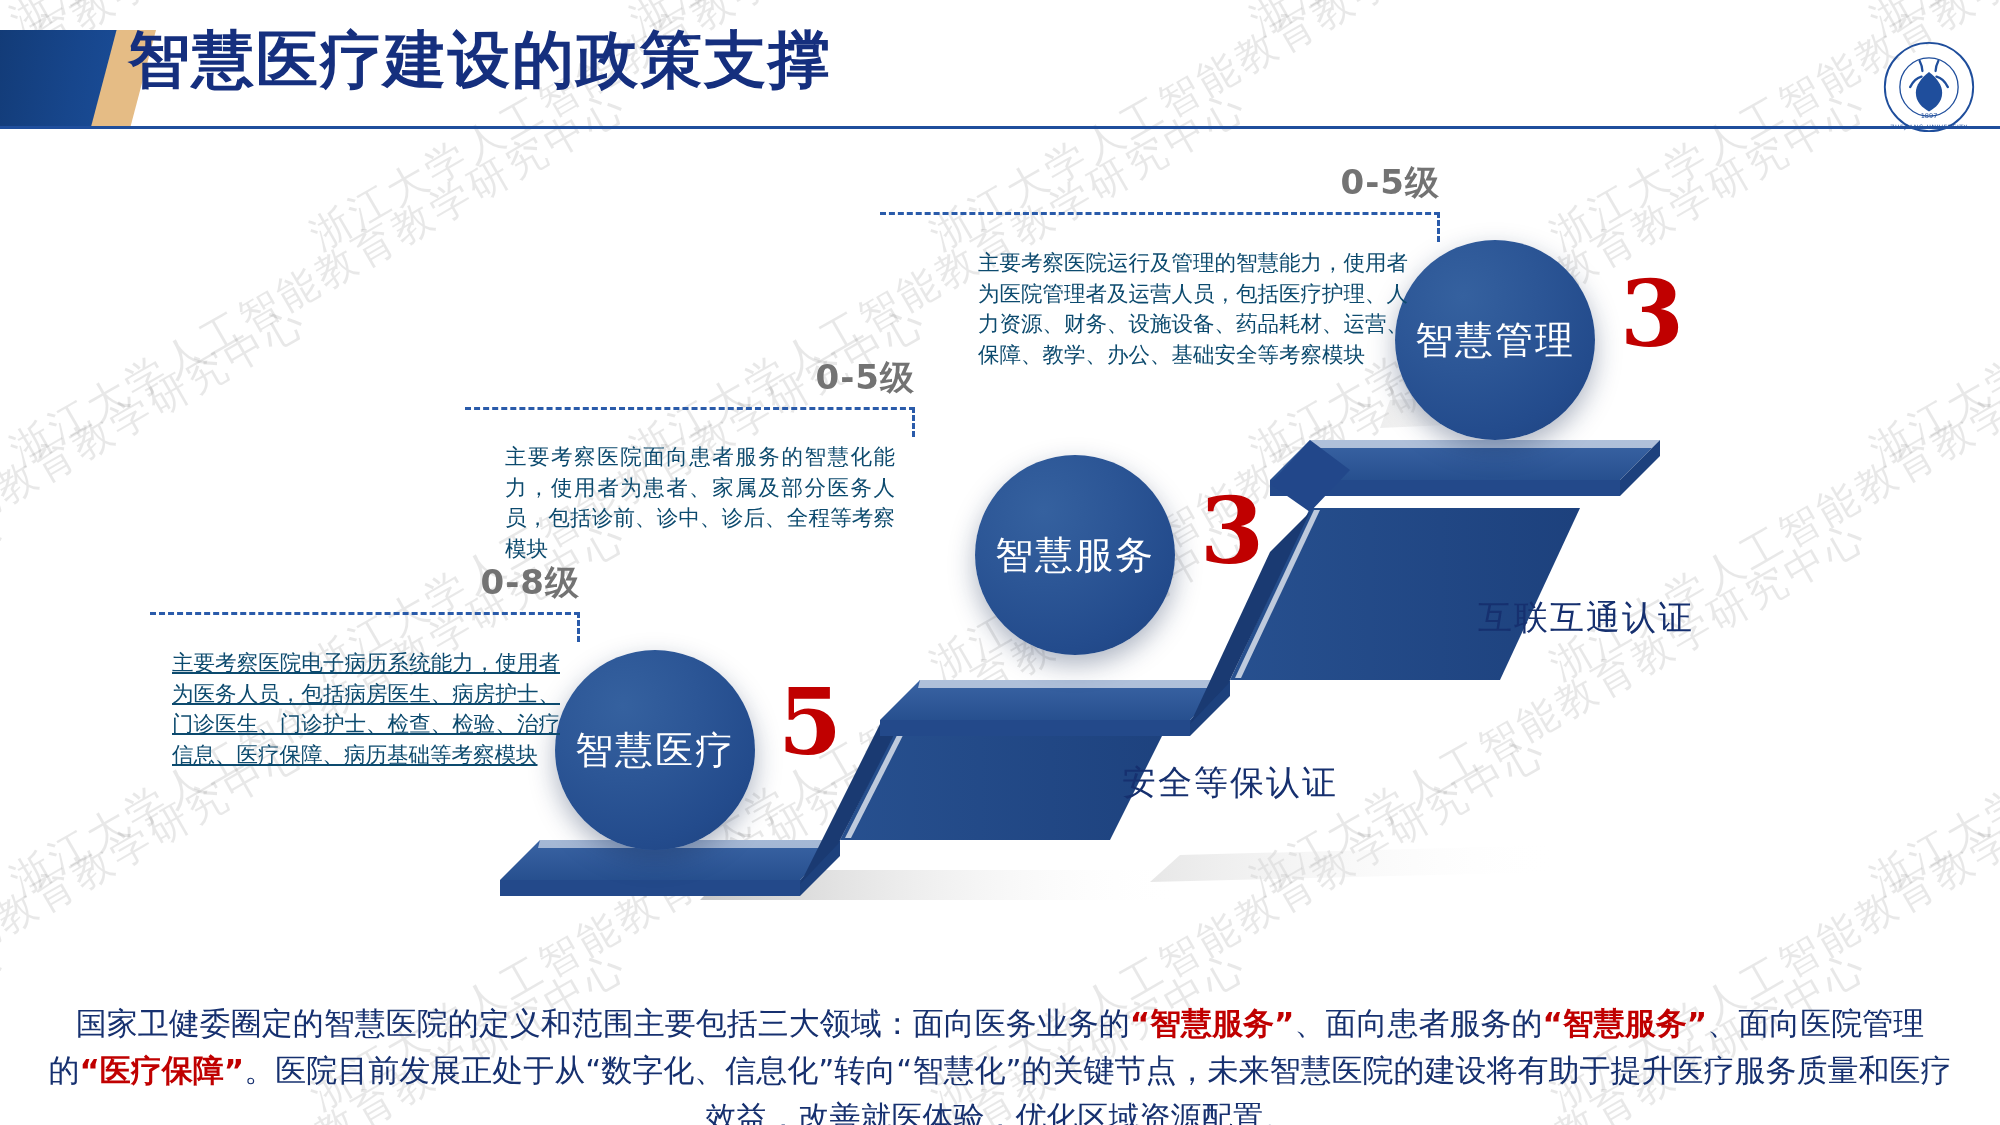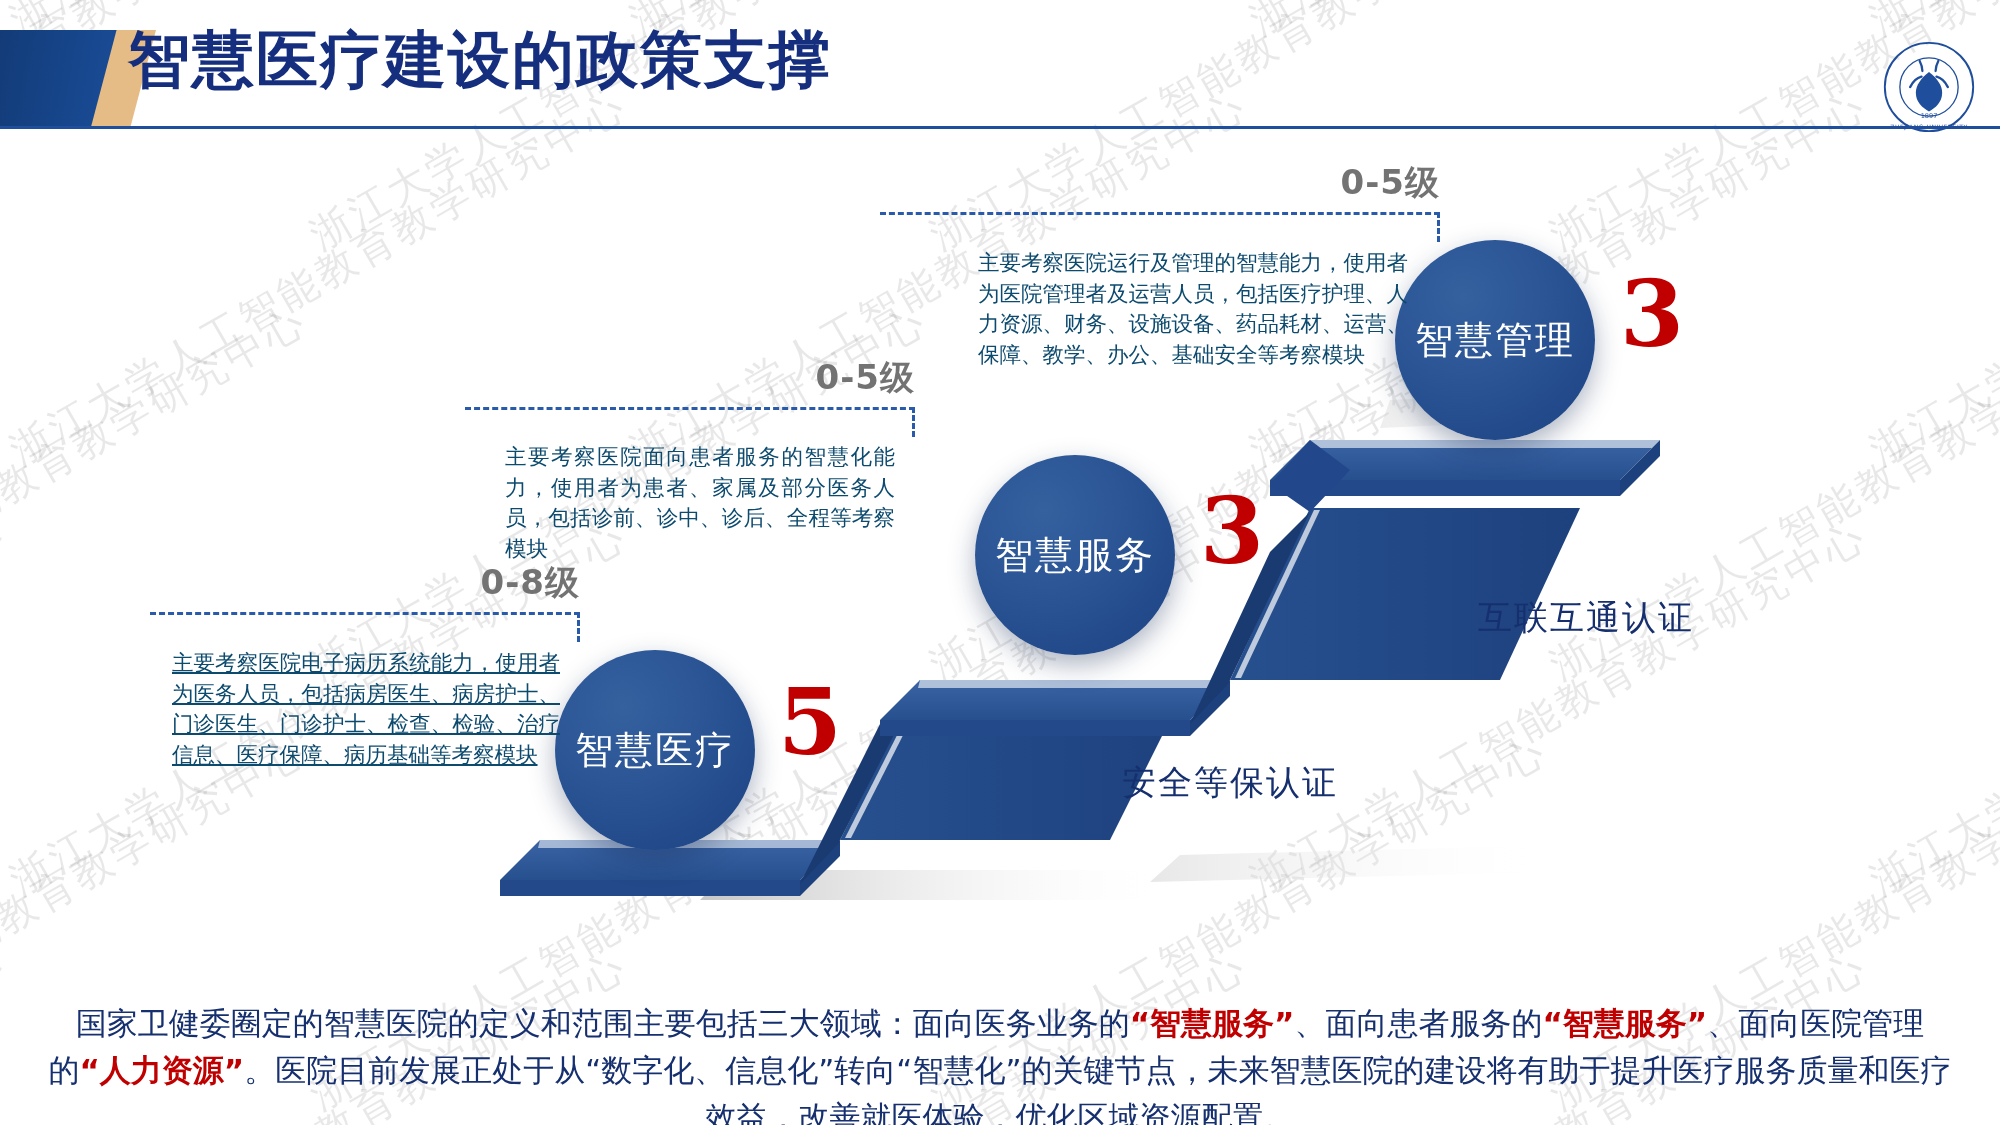--- a/index.html
+++ b/index.html
@@ -318,15 +318,15 @@
 
   <div class="callout" style="left:880px; top:160px; width:560px;">
     <div class="level">0-5级</div>
     <div class="bracket"></div>
     <div class="body" style="margin-left:98px; width:430px;">主要考察医院运行及管理的智慧能力，使用者为医院管理者及运营人员，包括医疗护理、人力资源、财务、设施设备、药品耗材、运营、保障、教学、办公、基础安全等考察模块</div>
   </div>
 
   <div class="stair-caption" style="left:1122px; top:760px;">安全等保认证</div>
   <div class="stair-caption" style="left:1478px; top:595px;">互联互通认证</div>
 
-  <div class="caption" id="caption-root"><span>国家卫健委圈定的智慧医院的定义和范围主要包括三大领域：面向医务业务的</span><span class="hl">“智慧服务”</span><span>、面向患者服务的</span><span class="hl">“智慧服务”</span><span>、面向医院管理的</span><span class="hl">“人力资源”</span><span>。医院目前发展正处于从“数字化、信息化”转向“智慧化”的关键节点，未来智慧医院的建设将有助于提升医疗服务质量和医疗效益，改善就医体验，优化区域资源配置。</span></div>
+  <div class="caption" id="caption-root"><span>国家卫健委圈定的智慧医院的定义和范围主要包括三大领域：面向医务业务的</span><span class="hl">“智慧服务”</span><span>、面向患者服务的</span><span class="hl">“智慧服务”</span><span>、面向医院管理的</span><span class="hl">“医疗保障”</span><span>。医院目前发展正处于从“数字化、信息化”转向“智慧化”的关键节点，未来智慧医院的建设将有助于提升医疗服务质量和医疗效益，改善就医体验，优化区域资源配置。</span></div>
 
 </div>
 
 </body></html>

